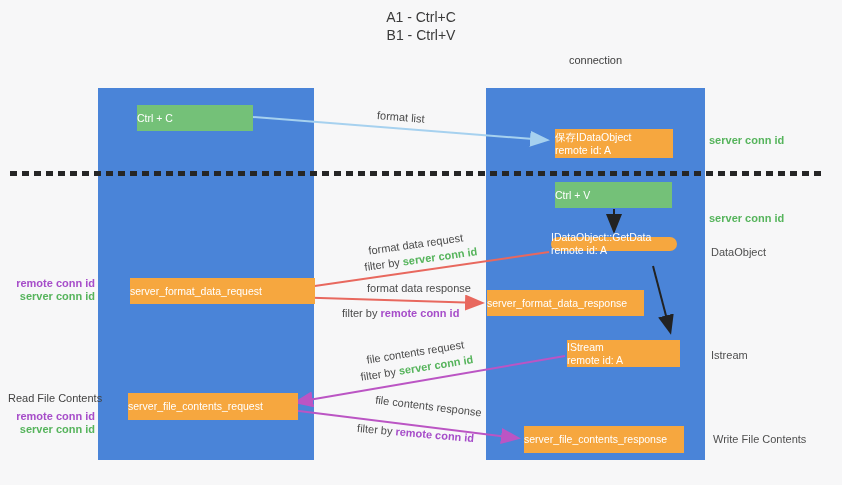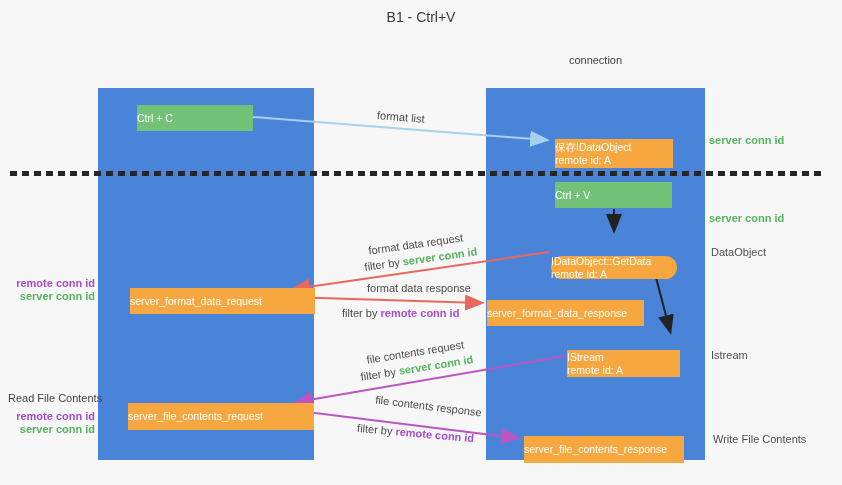--- a/index.html
+++ b/index.html
@@ -23,30 +23,30 @@
 
   
   .dotted{position:absolute;left:10px;top:171px;width:814px;height:5px;
           background:repeating-linear-gradient(90deg,#262626 0 7px,transparent 7px 12px);}
 
   
   .node{position:absolute;display:flex;flex-direction:column;align-items:flex-start;
         justify-content:center;color:#fff;font-size:10.5px;line-height:13px;
         text-align:center;white-space:nowrap;}
   .node.green{background:#74c178;}
-  .node.orange{background:#f6a73f;margin-top:10px;}
+  .node.orange{background:#f6a73f;}
 
   #ctrl-c{left:137px;top:105px;width:116px;height:26px;}
   #save-idataobject{left:555px;top:129px;width:118px;height:29px;}
   #ctrl-v{left:555px;top:182px;width:117px;height:26px;}
-  #getdata{left:551px;top:246px;width:126px;height:23px;border-radius:13px;}
+  #getdata{left:551px;top:237px;width:126px;height:14px;border-radius:13px;}
   #fmt-req{left:130px;top:278px;width:185px;height:26px;}
   #fmt-resp{left:487px;top:290px;width:157px;height:26px;}
   #istream-node{left:567px;top:340px;width:113px;height:27px;}
-  #file-req{left:128px;top:393px;width:186px;height:27px;}
+  #file-req{left:128px;top:393px;width:170px;height:27px;}
   #file-resp{left:524px;top:426px;width:160px;height:27px;}
 
   
   .lbl{position:absolute;font-size:11px;white-space:nowrap;color:#4b4b4b;}
   .bold-green{color:#56b45c;font-weight:bold;}
   .bold-purple{color:#a64dc9;font-weight:bold;}
   .pair{position:absolute;left:10px;width:85px;text-align:right;
         font-size:11px;line-height:13px;font-weight:bold;white-space:nowrap;}
   .rot-up8{transform:rotate(-8deg);}
   .rot-up9{transform:rotate(-9deg);}
@@ -55,20 +55,21 @@
   .rot-dn45{transform:rotate(4.5deg);}
 
   svg.arrows{position:absolute;left:0;top:0;pointer-events:none;}
 </style>
 </head>
 <body>
 
 <div class="canvas">
 
   <div class="title">
+    <div>A1 - Ctrl+C</div>
     <div>B1 - Ctrl+V</div>
   </div>
 
   <div class="col-header right">
     <div>connection</div>
   </div>
 
   <div class="lifeline left"></div>
   <div class="lifeline right"></div>
 

